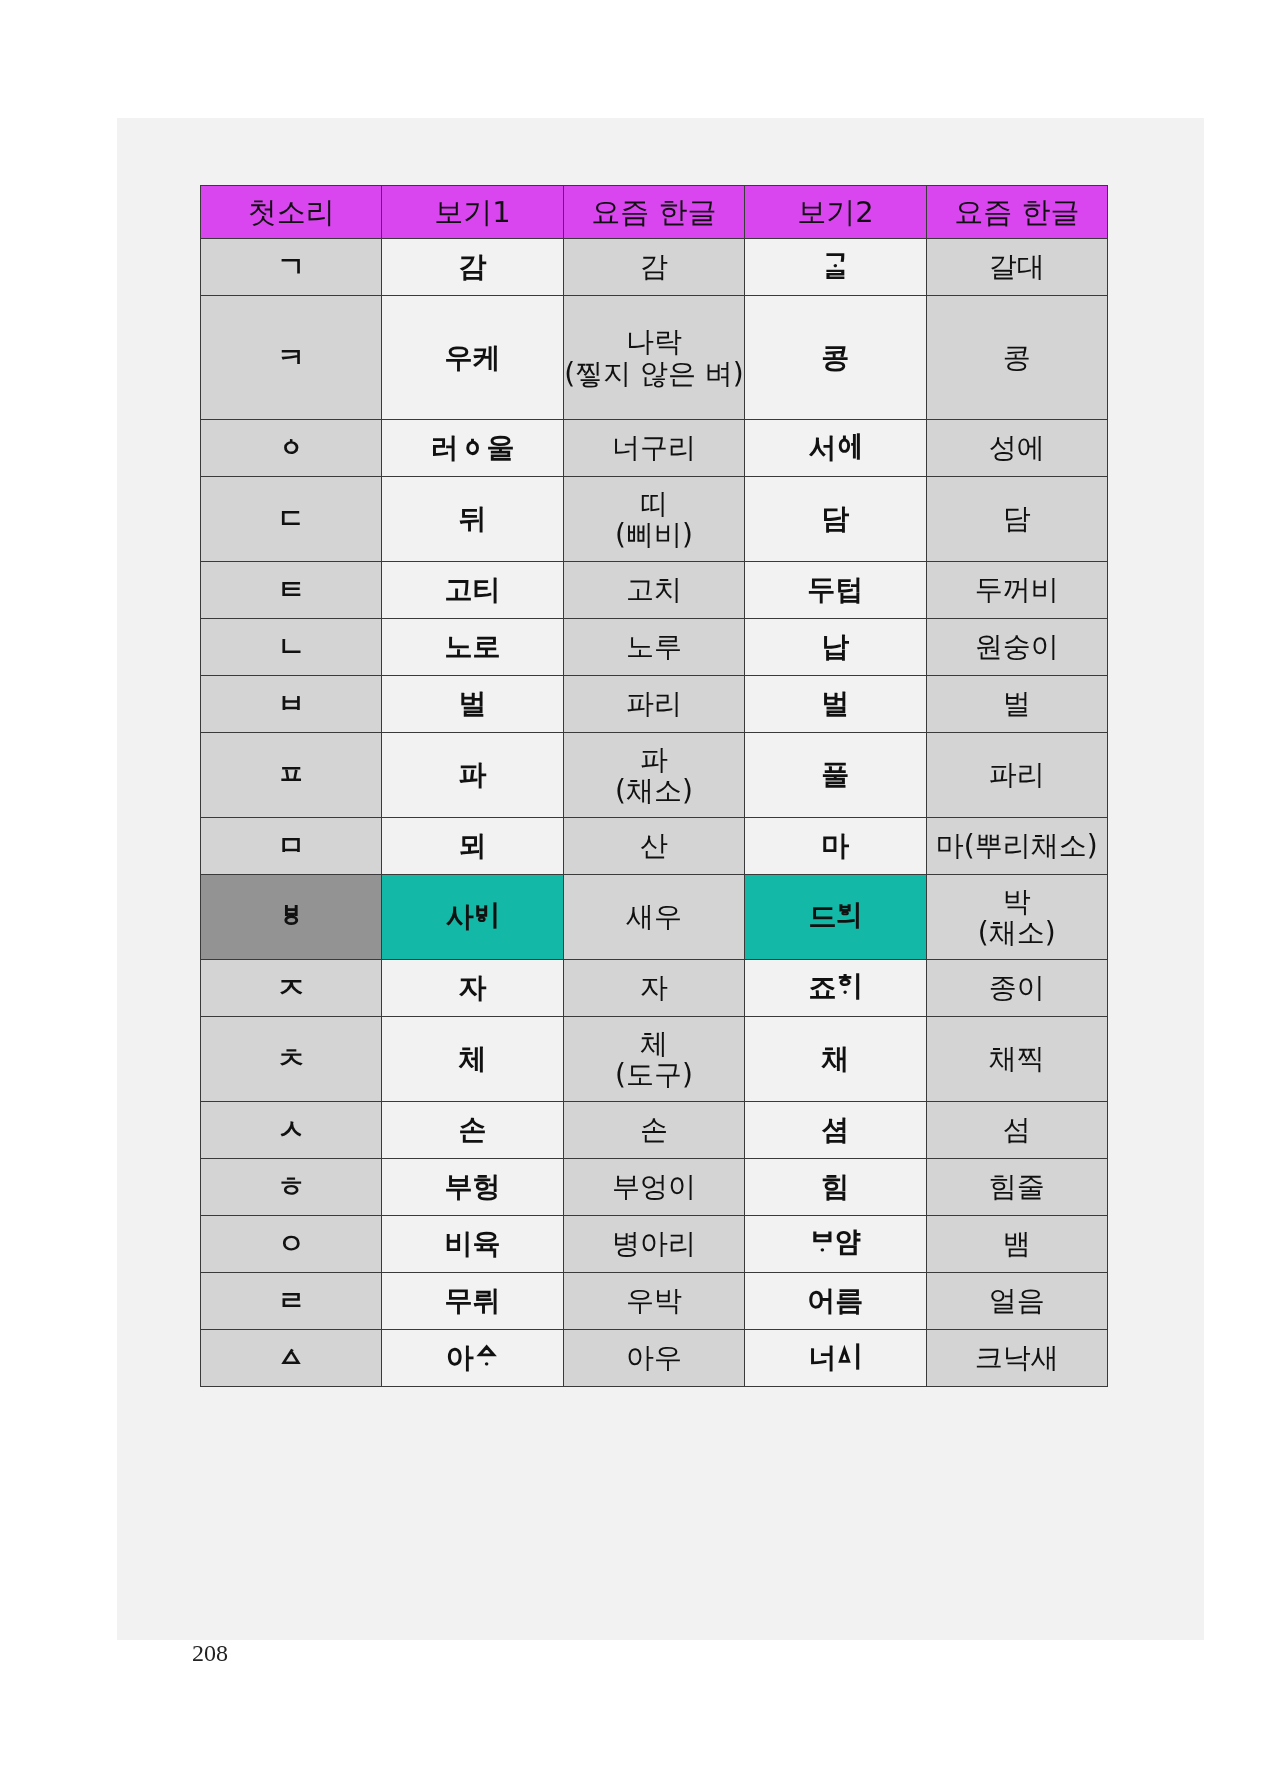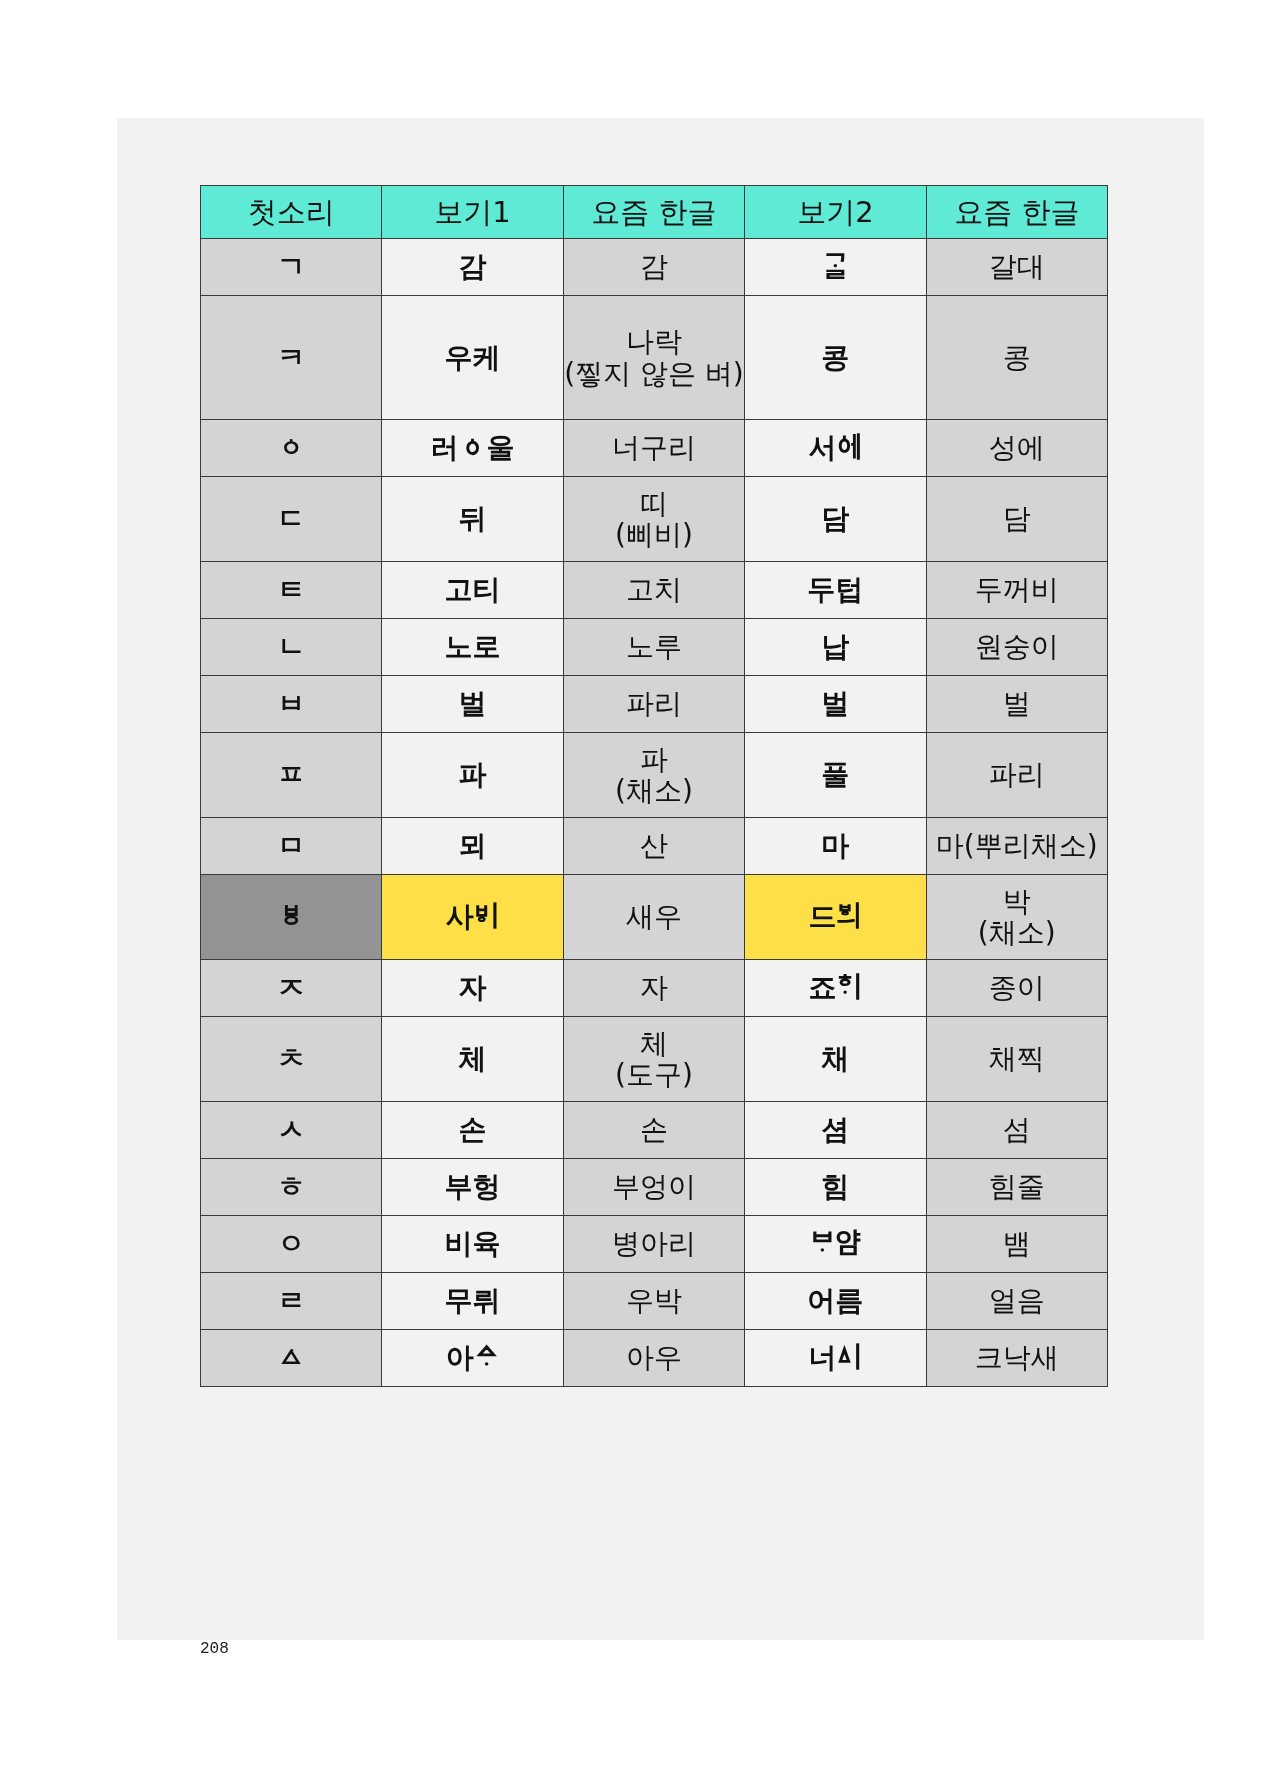--- a/index.html
+++ b/index.html
@@ -13,39 +13,39 @@
     }
     table.hangul {
       position: absolute; left: 83px; top: 67px; width: 908px;
       border-collapse: collapse; table-layout: fixed;
     }
     table.hangul th, table.hangul td {
       border: 1.4px solid #3a3a3a; text-align: center; vertical-align: middle;
       padding: 0; line-height: 1.12;
     }
     table.hangul th {
-      height: 52px; background: #5eead4; font-weight: normal; font-size: 29px;
+      height: 52px; background: #d946ef; font-weight: normal; font-size: 29px;
     }
     table.hangul td { font-size: 28px; }
     td.c-initial { background: #d4d4d4; font-weight: bold; font-size: 26px; }
     td.c-ex1, td.c-ex2 { background: #f2f2f2; font-weight: bold; font-size: 27px; }
     td.c-mod1, td.c-mod2 { background: #d4d4d4; }
     tr.h1 td { height: 56px; }
     tr.h2 td { height: 84px; }
     tr.h3 td { height: 123px; }
     tr.highlight td.c-initial { background: #939393; }
-    tr.highlight td.c-ex1, tr.highlight td.c-ex2 { background: #fde047; }
+    tr.highlight td.c-ex1, tr.highlight td.c-ex2 { background: #14b8a6; }
     .line { display: block; }
     .caption {
       position: absolute; left: 0; width: 100%; top: 1385px; text-align: center;
       font-size: 30px; color: #1a1a1a;
     }
     .page-number {
-      position: absolute; left: 200px; top: 1640px; font-size: 16px; color: #222;
-      font-family: Liberation Mono, monospace;
+      position: absolute; left: 192px; top: 1640px; font-size: 24px; color: #222;
+      font-family: Liberation Serif, serif;
     }
   </style>
 </head>
 <body>
 
 <div class="panel">
   <table class="hangul">
     <thead>
       <tr>
         <th>첫소리</th>

